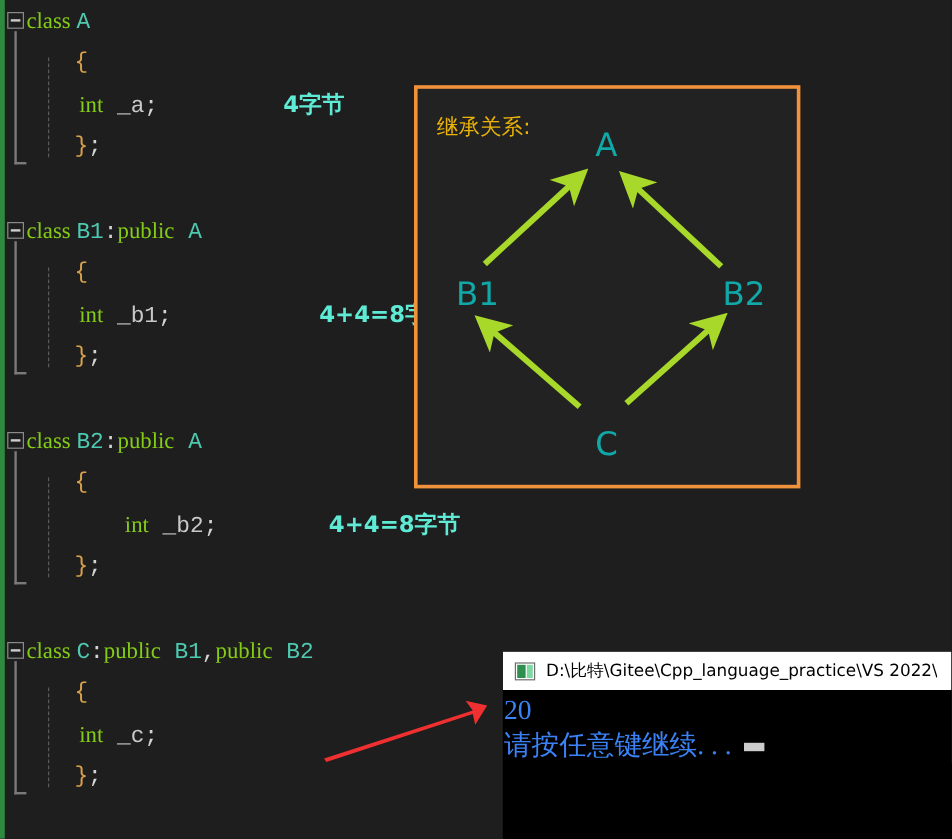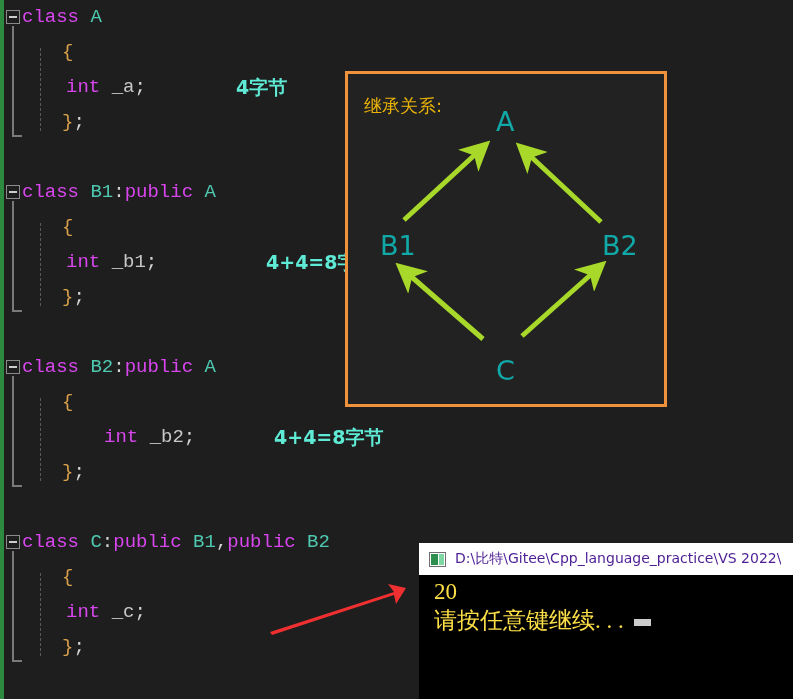--- a/index.html
+++ b/index.html
@@ -77,21 +77,21 @@
     background: #7a7a7a;
   }
   .dotguide {
     position: absolute;
     left: 40px;
     width: 0px;
     border-left: 1px dashed #5a5a5a;
   }
 
   
-  .kw   { color: #d946ef; }           
+  .kw   { color: #84cc16; font-family: Liberation Serif, serif; }           
   .type { color: #4ec9b0; }           
   .brace{ color: #d9a14b; }           
   .punct{ color: #d4d4d4; }
   .var  { color: #c8c8c8; }
 
   .note {
     position: absolute;
     color: #5eead4;
     font-family: "DejaVu Sans", "Liberation Sans", sans-serif;
     font-size: 19px;
@@ -164,38 +164,38 @@
   }
   #console .app-icon::after {
     content: "";
     position: absolute;
     left: 9px; top: 1px;
     width: 5px; height: 11px;
     background: #7fd7a4;
   }
   #console .title-text {
     margin-left: 9px;
-    color: #4c1d95;
+    color: #000000;
     font-family: "DejaVu Sans", "Liberation Sans", sans-serif;
     font-size: 14px;
     white-space: nowrap;
     overflow: hidden;
   }
   #console .console-body {
     background: #000000;
     padding: 2px 0 0 0;
     height: 124px;
   }
   #console .cline {
-    color: #fde047;
+    color: #3b82f6;
     font-family: "Liberation Serif", "DejaVu Serif", serif;
     font-size: 23px;
     line-height: 29px;
     white-space: pre;
-    padding-left: 15px;
+    padding-left: 1px;
   }
   #console .cursor {
     display: inline-block;
     width: 17px; height: 7px;
     background: #cccccc;
     vertical-align: 2px;
     margin-left: 10px;
   }
 
   

